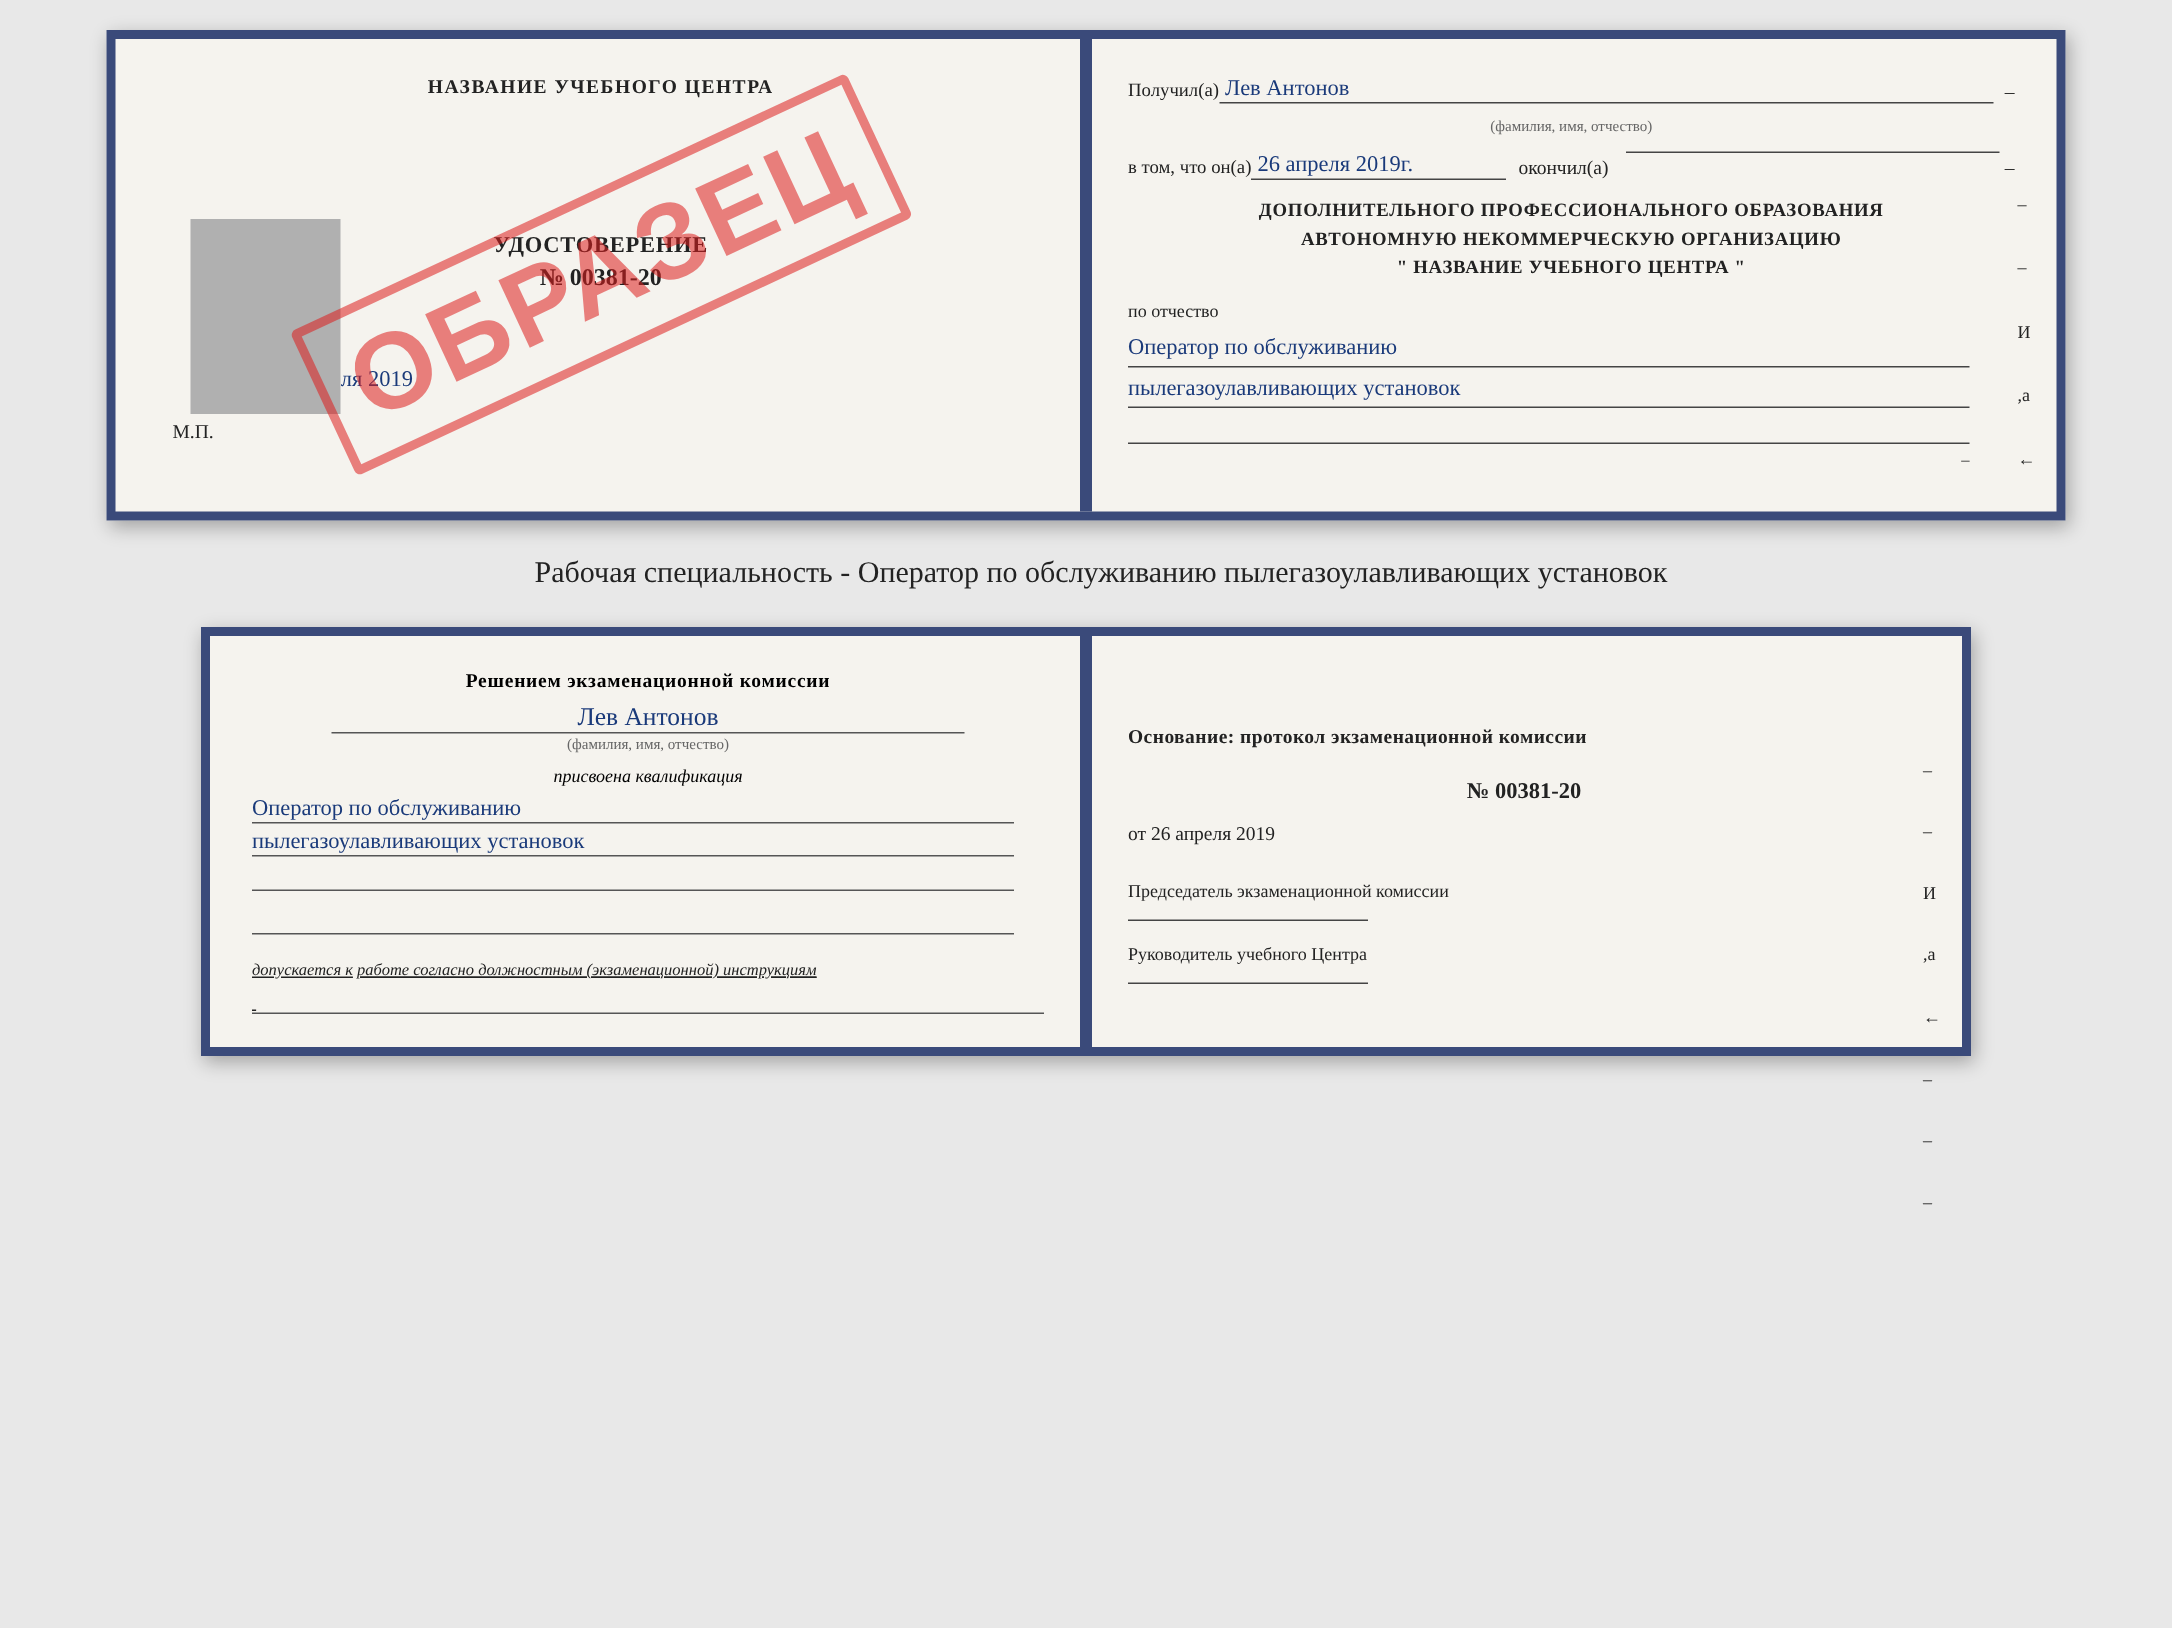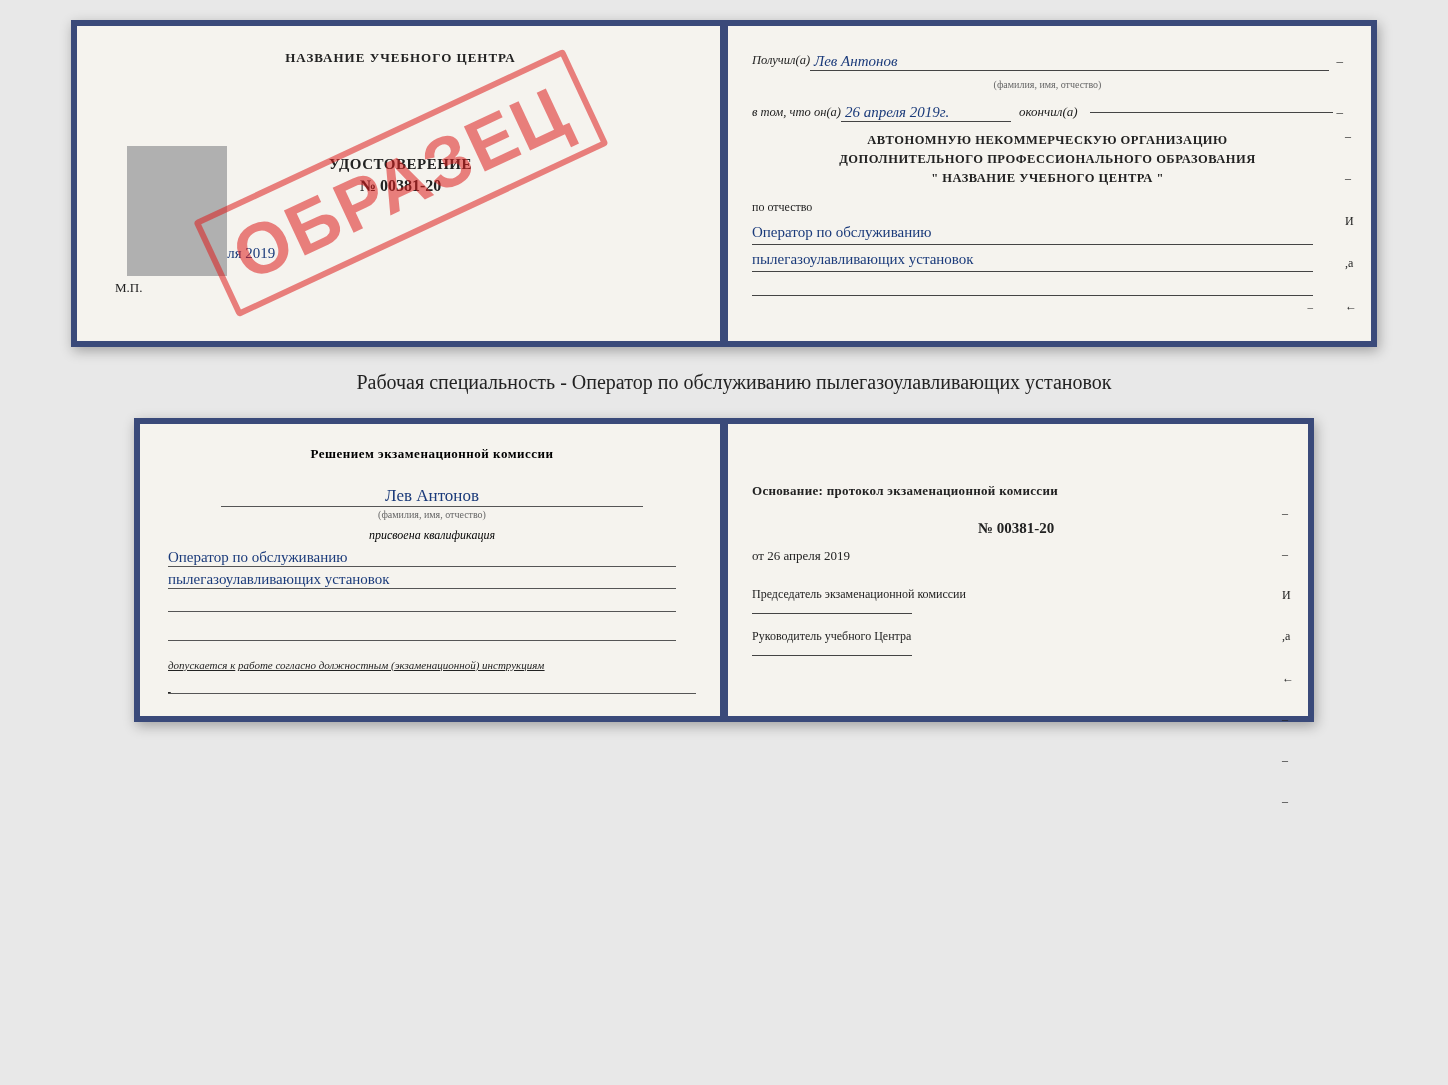--- a/index.html
+++ b/index.html
@@ -134,23 +134,22 @@
 
     
     .cert-right {
       font-size: 12.5px;
       color: #222;
       line-height: 1.7;
     }
 
     .field-line {
       display: flex;
-      align-items: center;
+      align-items: flex-start;
       margin-bottom: 4px;
-      font-style: italic;
     }
 
     .field-label {
       font-size: 12.5px;
       white-space: nowrap;
       color: #222;
     }
 
     .field-value {
       font-family: 'Segoe Script', 'Comic Sans MS', cursive;
@@ -242,21 +241,21 @@
 
     .bottom-left {
       border-right: none;
     }
 
     .komissia-header {
       font-size: 13px;
       font-weight: bold;
       text-align: center;
       letter-spacing: 0.5px;
-      margin-bottom: 24px;
+      margin-bottom: 6px;
     }
 
     .komissia-name {
       font-family: 'Segoe Script', 'Comic Sans MS', cursive;
       color: #1a3a7a;
       font-size: 17px;
       text-align: center;
       border-bottom: 1px solid #555;
       display: block;
       margin: 0 auto 2px auto;
@@ -380,22 +379,22 @@
 
       <div class="field-line" style="margin-top:4px;">
         <span class="field-label">в том, что он(а)</span>
         <span class="field-value" style="max-width:170px;">26 апреля 2019г.</span>
         <span style="margin: 0 8px; font-size:13px;">окончил(а)</span>
         <span class="dash-line"></span>
         <span style="font-size:13px; margin-left:4px;">–</span>
       </div>
 
       <div class="block-text">
+        <div>ДОПОЛНИТЕЛЬНОГО ПРОФЕССИОНАЛЬНОГО ОБРАЗОВАНИЯ</div>
         <div>АВТОНОМНУЮ НЕКОММЕРЧЕСКУЮ ОРГАНИЗАЦИЮ</div>
-        <div>ДОПОЛНИТЕЛЬНОГО ПРОФЕССИОНАЛЬНОГО ОБРАЗОВАНИЯ</div>
         <div>"     НАЗВАНИЕ УЧЕБНОГО ЦЕНТРА     "</div>
       </div>
 
       <div style="position:absolute; right:14px; top:100px; display:flex; flex-direction:column; gap:22px; font-size:12px;">
         <span>–</span>
         <span>–</span>
         <span>И</span>
         <span>,а</span>
         <span>←</span>
         <span>–</span>

